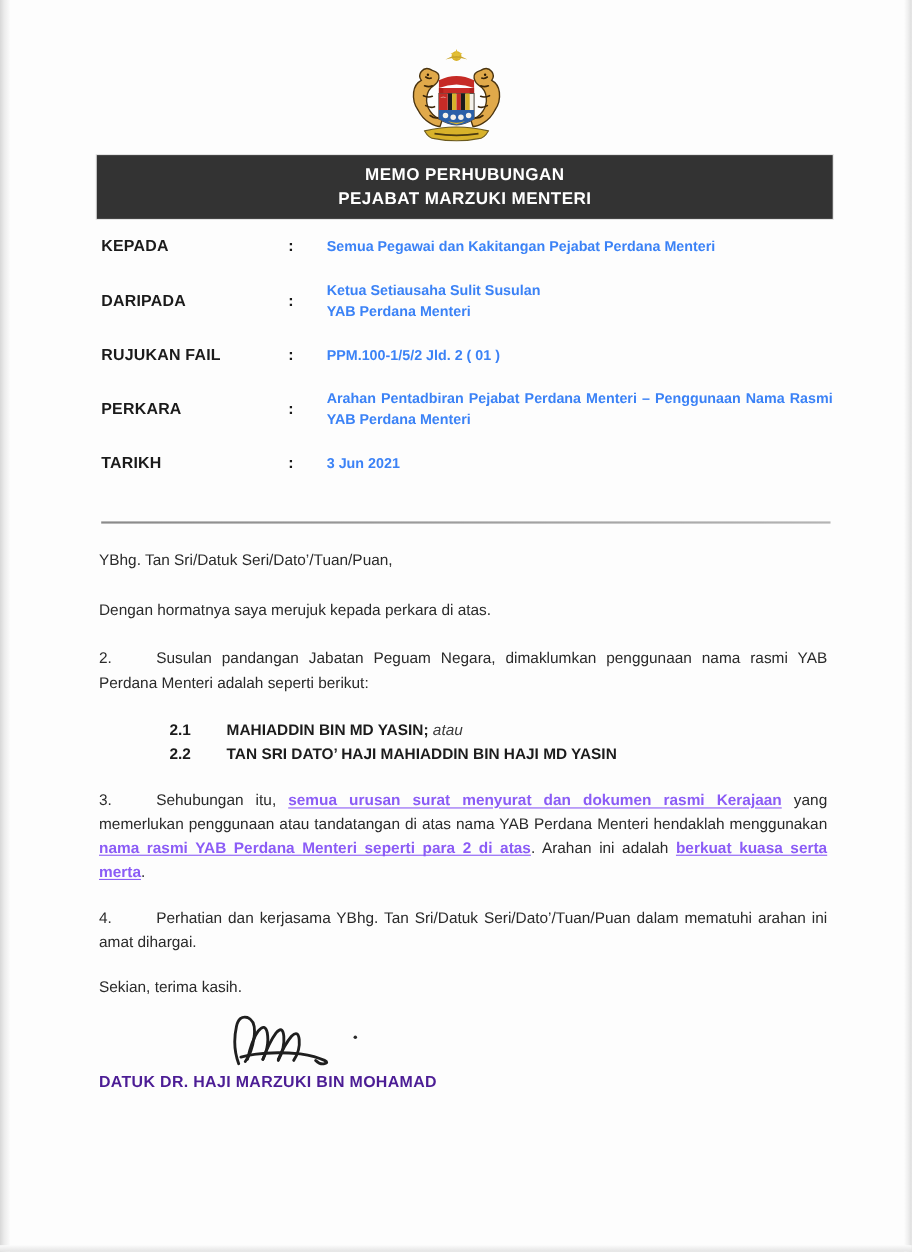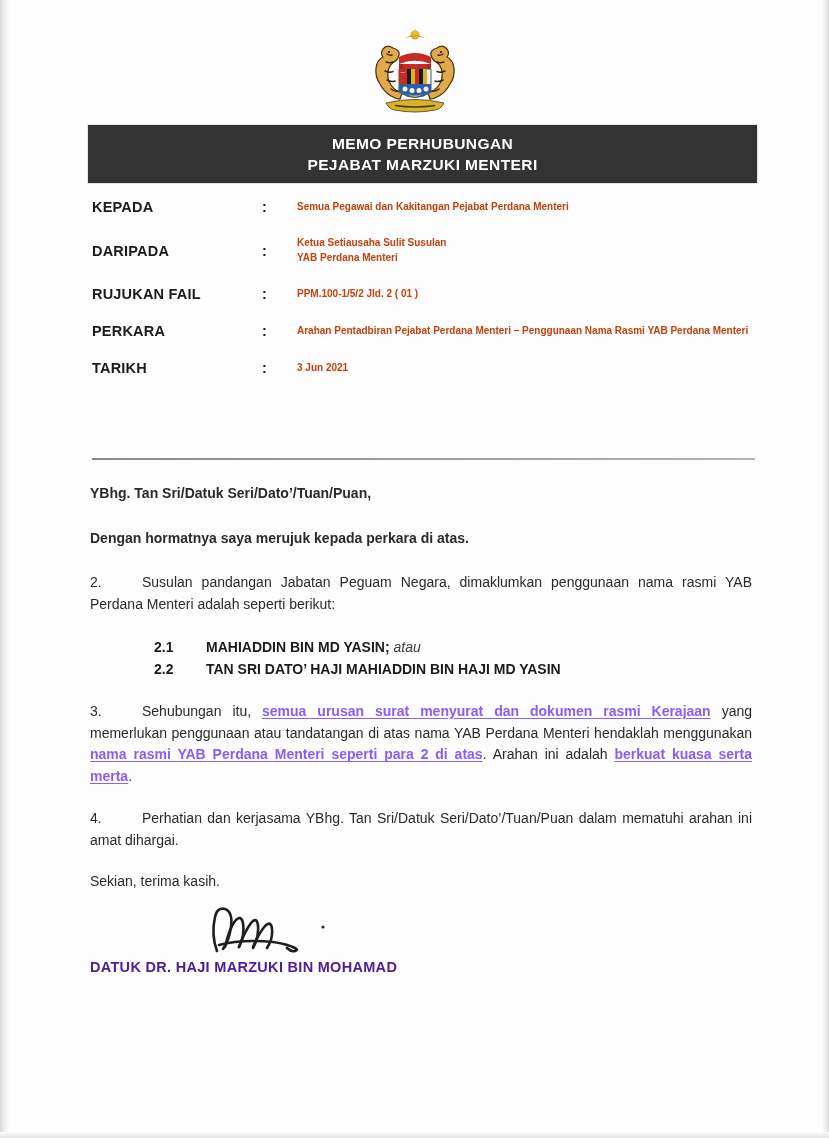--- a/index.html
+++ b/index.html
@@ -33,21 +33,21 @@
   }
   .edge-bottom {
     position: absolute;
     left: 0; bottom: 0;
     width: 100%; height: 6px;
     background: linear-gradient(to top, #e3e3e3 0%, #fbfbfb 100%);
   }
 
   .content {
     position: absolute;
-    left: 0; top: 1px;
+    left: 0; top: 17px;
     width: 829px;
   }
 
   
   .crest-wrap {
     width: 100%;
     text-align: center;
     padding-top: 26px;
   }
   .crest {
@@ -101,23 +101,23 @@
   }
   .field-colon {
     width: 35px;
     flex: 0 0 35px;
     font-size: 14.5px;
     font-weight: bold;
     color: #1b1b1b;
   }
   .field-value {
     flex: 1 1 auto;
-    font-size: 10px;
-    font-weight: bold;
-    color: #c2410c;
+    font-size: 13px;
+    font-weight: bold;
+    color: #3b82f6;
     line-height: 1.45;
     text-align: justify;
     text-justify: inter-word;
   }
   .field-value.nojust {
     text-align: left;
   }
   .field-value .vline {
     display: block;
   }
@@ -141,21 +141,20 @@
     color: #2a2a2a;
     line-height: 1.55;
   }
   .para {
     text-align: justify;
     text-justify: inter-word;
     margin: 0 0 20px 0;
   }
   .para.lead {
     margin-bottom: 23px;
-    font-weight: bold;
   }
   .num {
     display: inline-block;
     width: 52px;
   }
   .sublist {
     margin: 0 0 20px 0;
     padding-left: 52px;
   }
   .sub-row {

